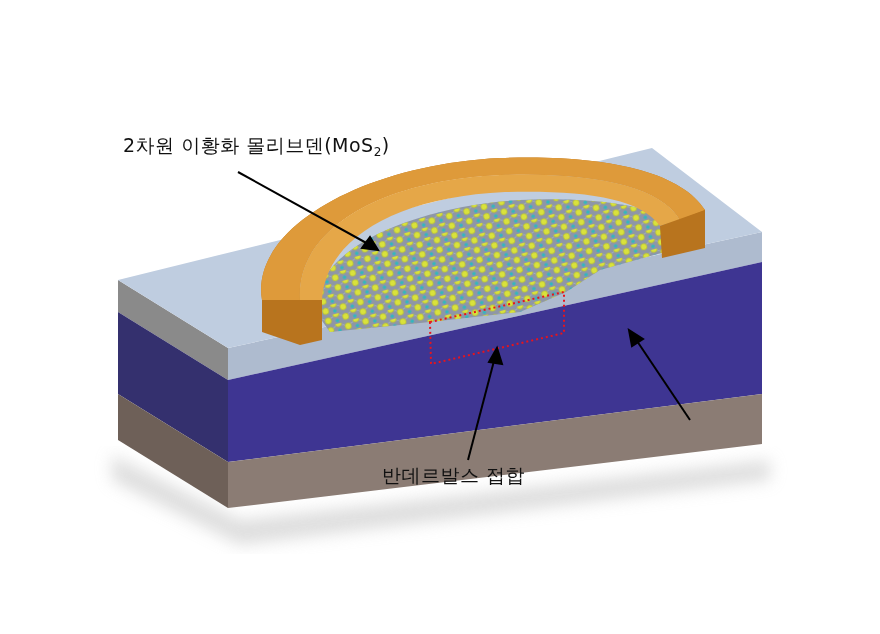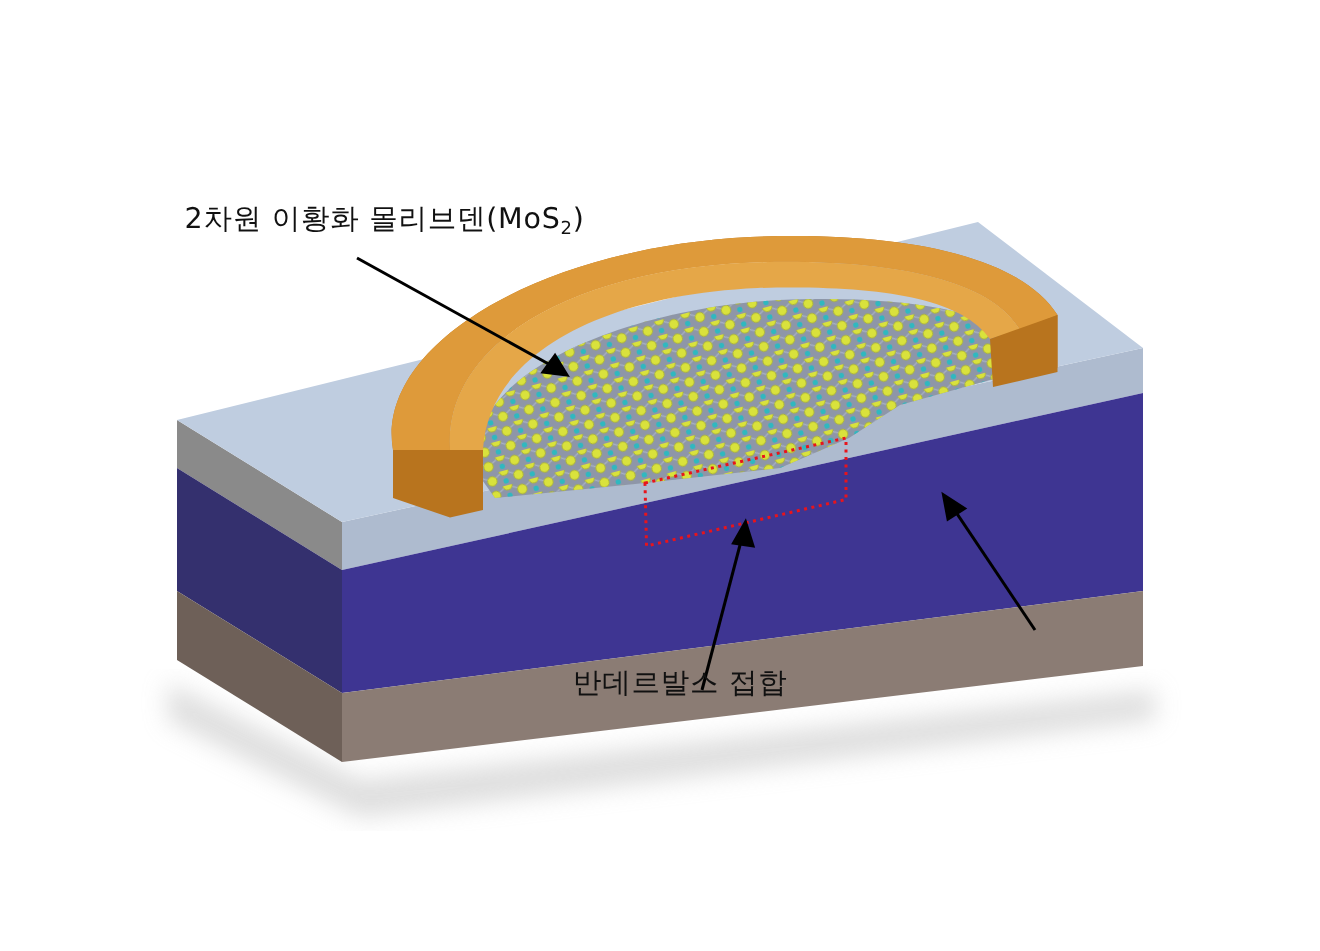--- a/index.html
+++ b/index.html
@@ -79,14 +79,14 @@
       <line x1="468" y1="460" x2="495" y2="357"></line>
       <polygon points="497,348 489,362 502,364"></polygon>
       <line x1="690" y1="420" x2="635" y2="338"></line>
       <polygon points="629,330 632,346 643,339"></polygon>
     </g>
   </svg>
 
   <div class="label" style="left:123px; top:133px;">
     <span>2차원 이황화 몰리브덴(MoS</span><sub>2</sub><span>)</span>
   </div>
-  <div class="label" style="left:382px; top:442px;text-align:right;">반데르발스 접합</div>
+  <div class="label" style="left:382px; top:463px;text-align:right;">반데르발스 접합</div>
 </div>
 
 </body></html>

